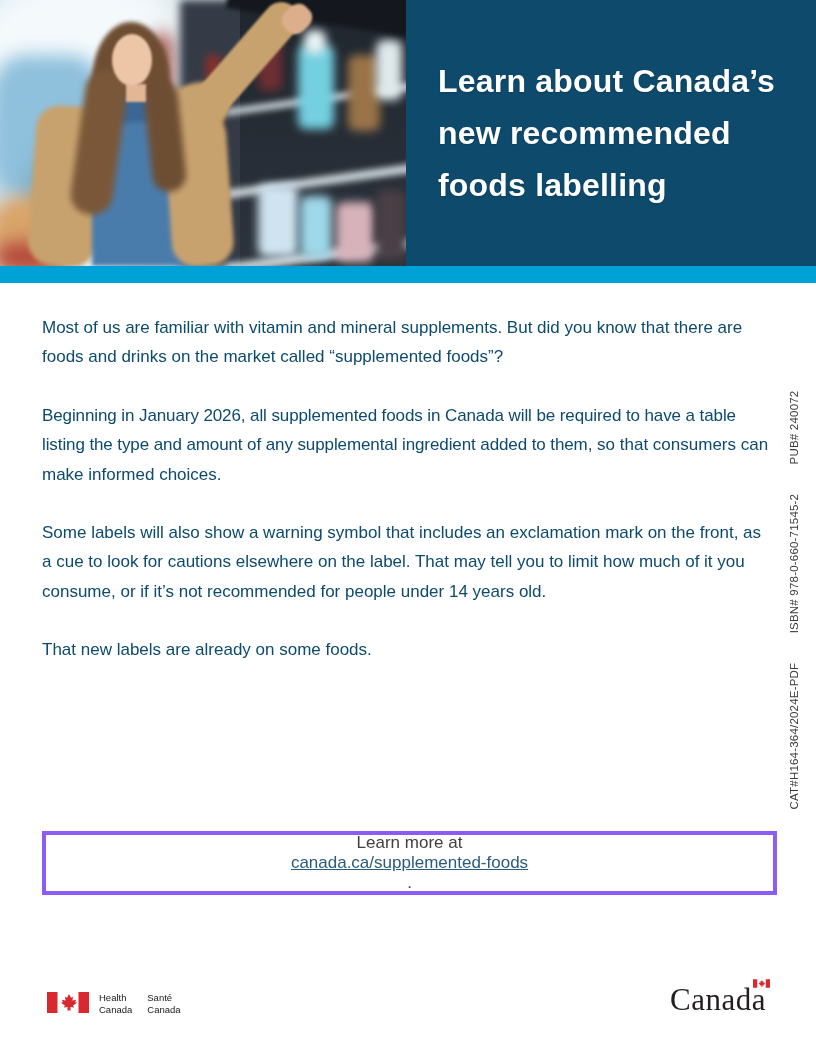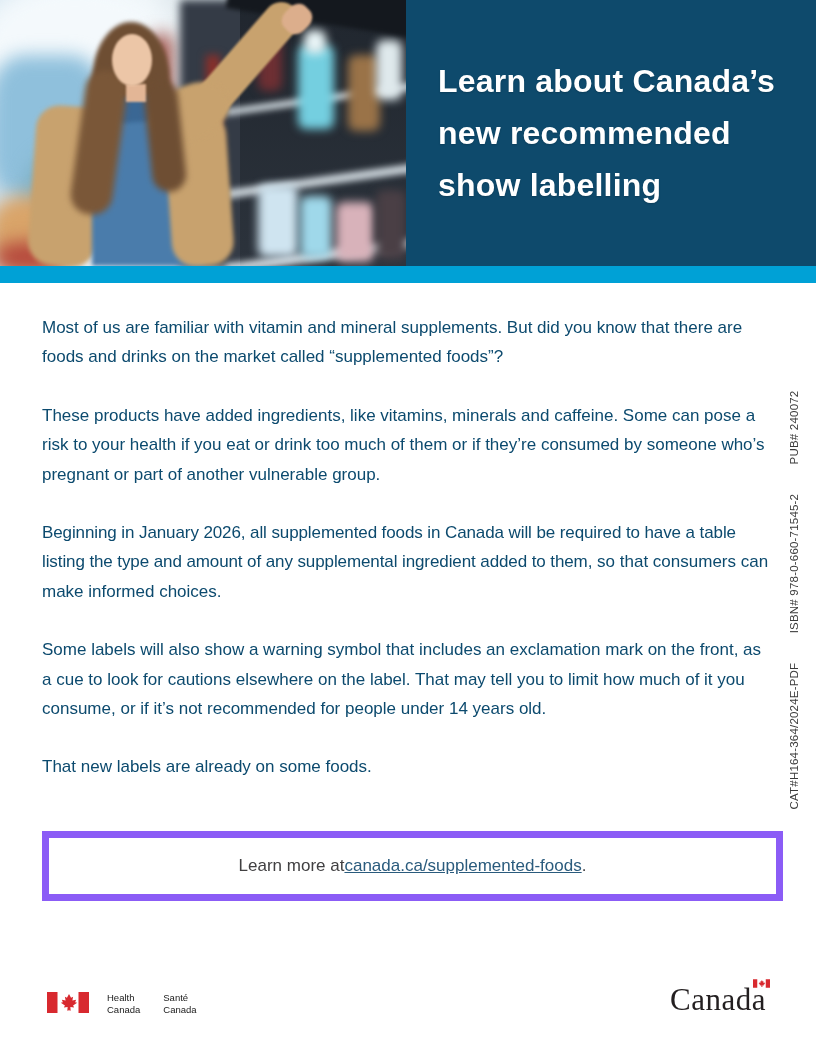--- a/index.html
+++ b/index.html
@@ -55,30 +55,30 @@
               color:#ffffff;letter-spacing:0.2px;text-shadow:0 1px 2px rgba(0,0,0,0.18);}
   .hero-title span{display:block;}
 
   .accent-stripe{position:absolute;left:0;top:266px;width:816px;height:17px;background:#00a1d6;}
 
   
   .content{position:absolute;left:42px;top:313px;width:728px;}
   .content p{margin:0 0 29px 0;font-size:17px;line-height:29.4px;color:#0c4a6e;}
   .content strong{font-weight:normal;letter-spacing:-0.1px;margin-top:28px;}
 
-  .callout{position:absolute;left:42px;top:831px;width:727px;height:56px;border:7px solid #8b5cf6;
-           display:flex;align-items:center;justify-content:center;font-size:17px;color:#414042;}
+  .callout{position:absolute;left:42px;top:831px;width:727px;height:56px;border:4px solid #8b5cf6;
+           display:flex;align-items:center;justify-content:center;font-size:17px;color:#414042;flex-direction:column;}
   .callout .link{color:#2a5b7d;text-decoration:underline;}
 
   .side-meta{position:absolute;left:794px;top:600px;transform:translate(-50%,-50%) rotate(-90deg);
              white-space:nowrap;font-size:11.5px;color:#3a3a3a;letter-spacing:0.2px;}
   .side-meta span + span{margin-left:26px;}
 
   
-  .fip{position:absolute;left:47px;top:992px;display:flex;align-items:flex-start;gap:8px;}
+  .fip{position:absolute;left:47px;top:992px;display:flex;align-items:flex-start;}
   .fip-flag{width:42px;height:21px;display:block;}
   .dept{margin-left:10px;font-size:9.5px;line-height:11.5px;color:#1a1a1a;}
   .dept + .dept{margin-left:15px;}
   .dept span{display:block;}
 
   .wordmark{position:absolute;left:670px;top:982px;font-family:"Liberation Serif",serif;
             font-size:31px;color:#231f20;letter-spacing:0.5px;}
   .wordmark .wm-text{position:relative;display:inline-block;}
   .wm-flag{position:absolute;right:-4px;top:-3px;width:17px;height:9px;display:block;}
 </style>
@@ -122,30 +122,29 @@
       <div class="w-shoulder"></div>
       <div class="w-hairl"></div>
       <div class="w-hairr"></div>
       <div class="w-neck"></div>
       <div class="w-face"></div>
     </div>
     <div class="hero-title-block">
       <h1 class="hero-title">
         <span>Learn about Canada’s</span>
         <span>new recommended</span>
-        <span>show labelling</span>
+        <span>foods labelling</span>
       </h1>
     </div>
   </div>
 
   <div class="accent-stripe"></div>
 
   <main class="content">
     <p>Most of us are familiar with vitamin and mineral supplements. But did you know that there are foods and drinks on the market called “supplemented foods”?</p>
-    <p>These products have added ingredients, like vitamins, minerals and caffeine. Some can pose a risk to your health if you eat or drink too much of them or if they’re consumed by someone who’s pregnant or part of another vulnerable group.</p>
     <p><strong>Beginning in January 2026, all supplemented foods in Canada will be required to have a table listing the type and amount of any supplemental ingredient added to them</strong><span>, so that consumers can make informed choices.</span></p>
     <p>Some labels will also show a warning symbol that includes an exclamation mark on the front, as a cue to look for cautions elsewhere on the label. That may tell you to limit how much of it you consume, or if it’s not recommended for people under 14 years old.</p>
     <p>That new labels are already on some foods.</p>
   </main>
 
   <div class="callout">
     <span>Learn more at </span>
     <a href="#" class="link">canada.ca/supplemented-foods</a>
     <span>.</span>
   </div>

